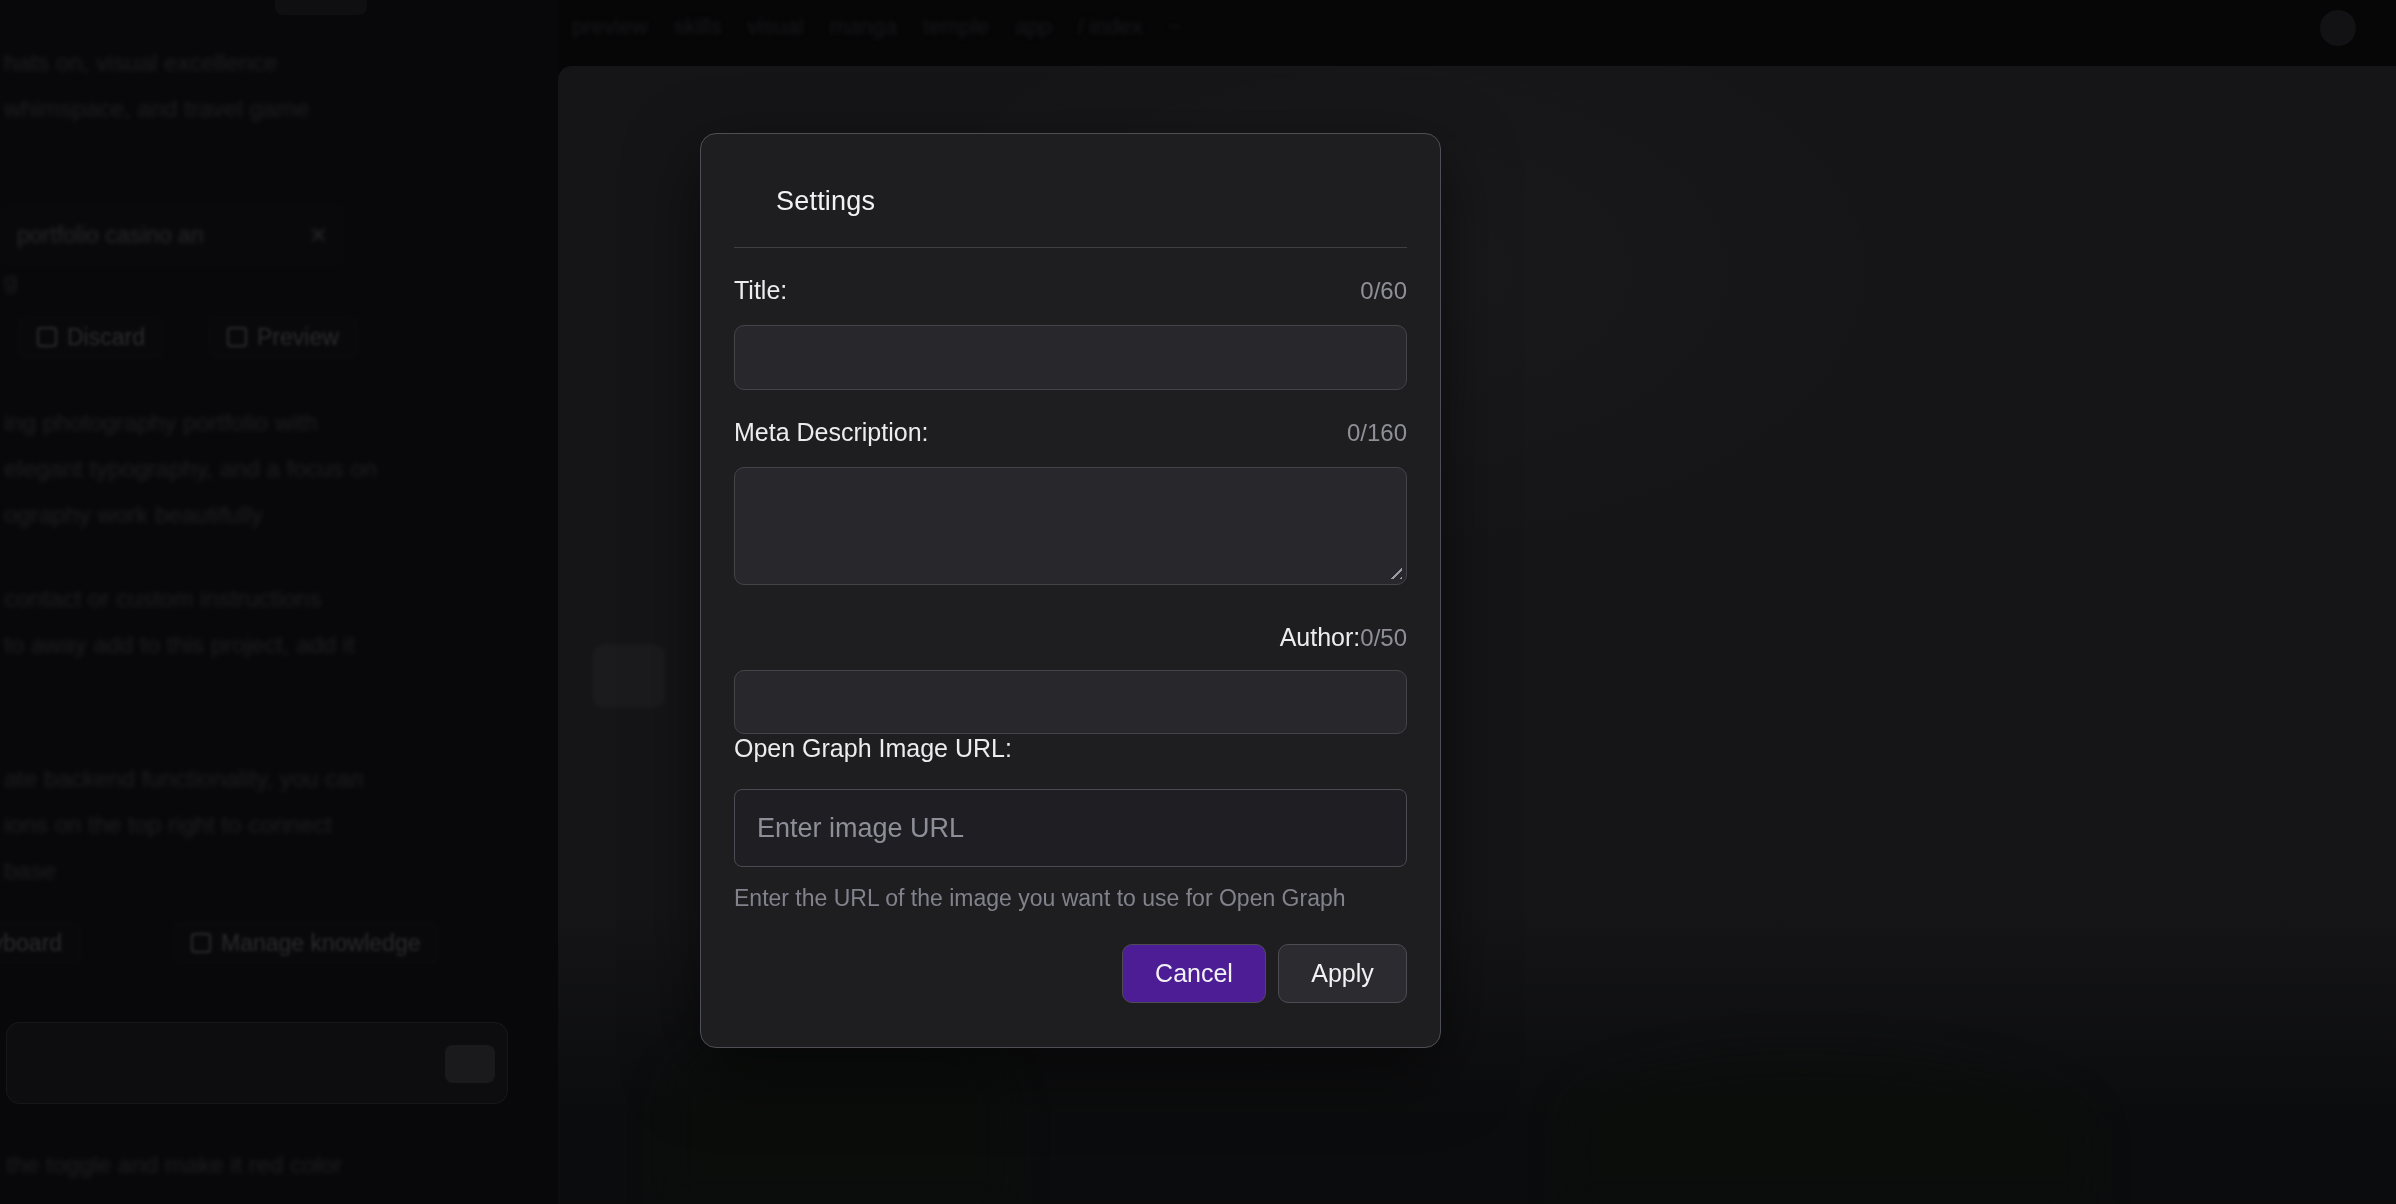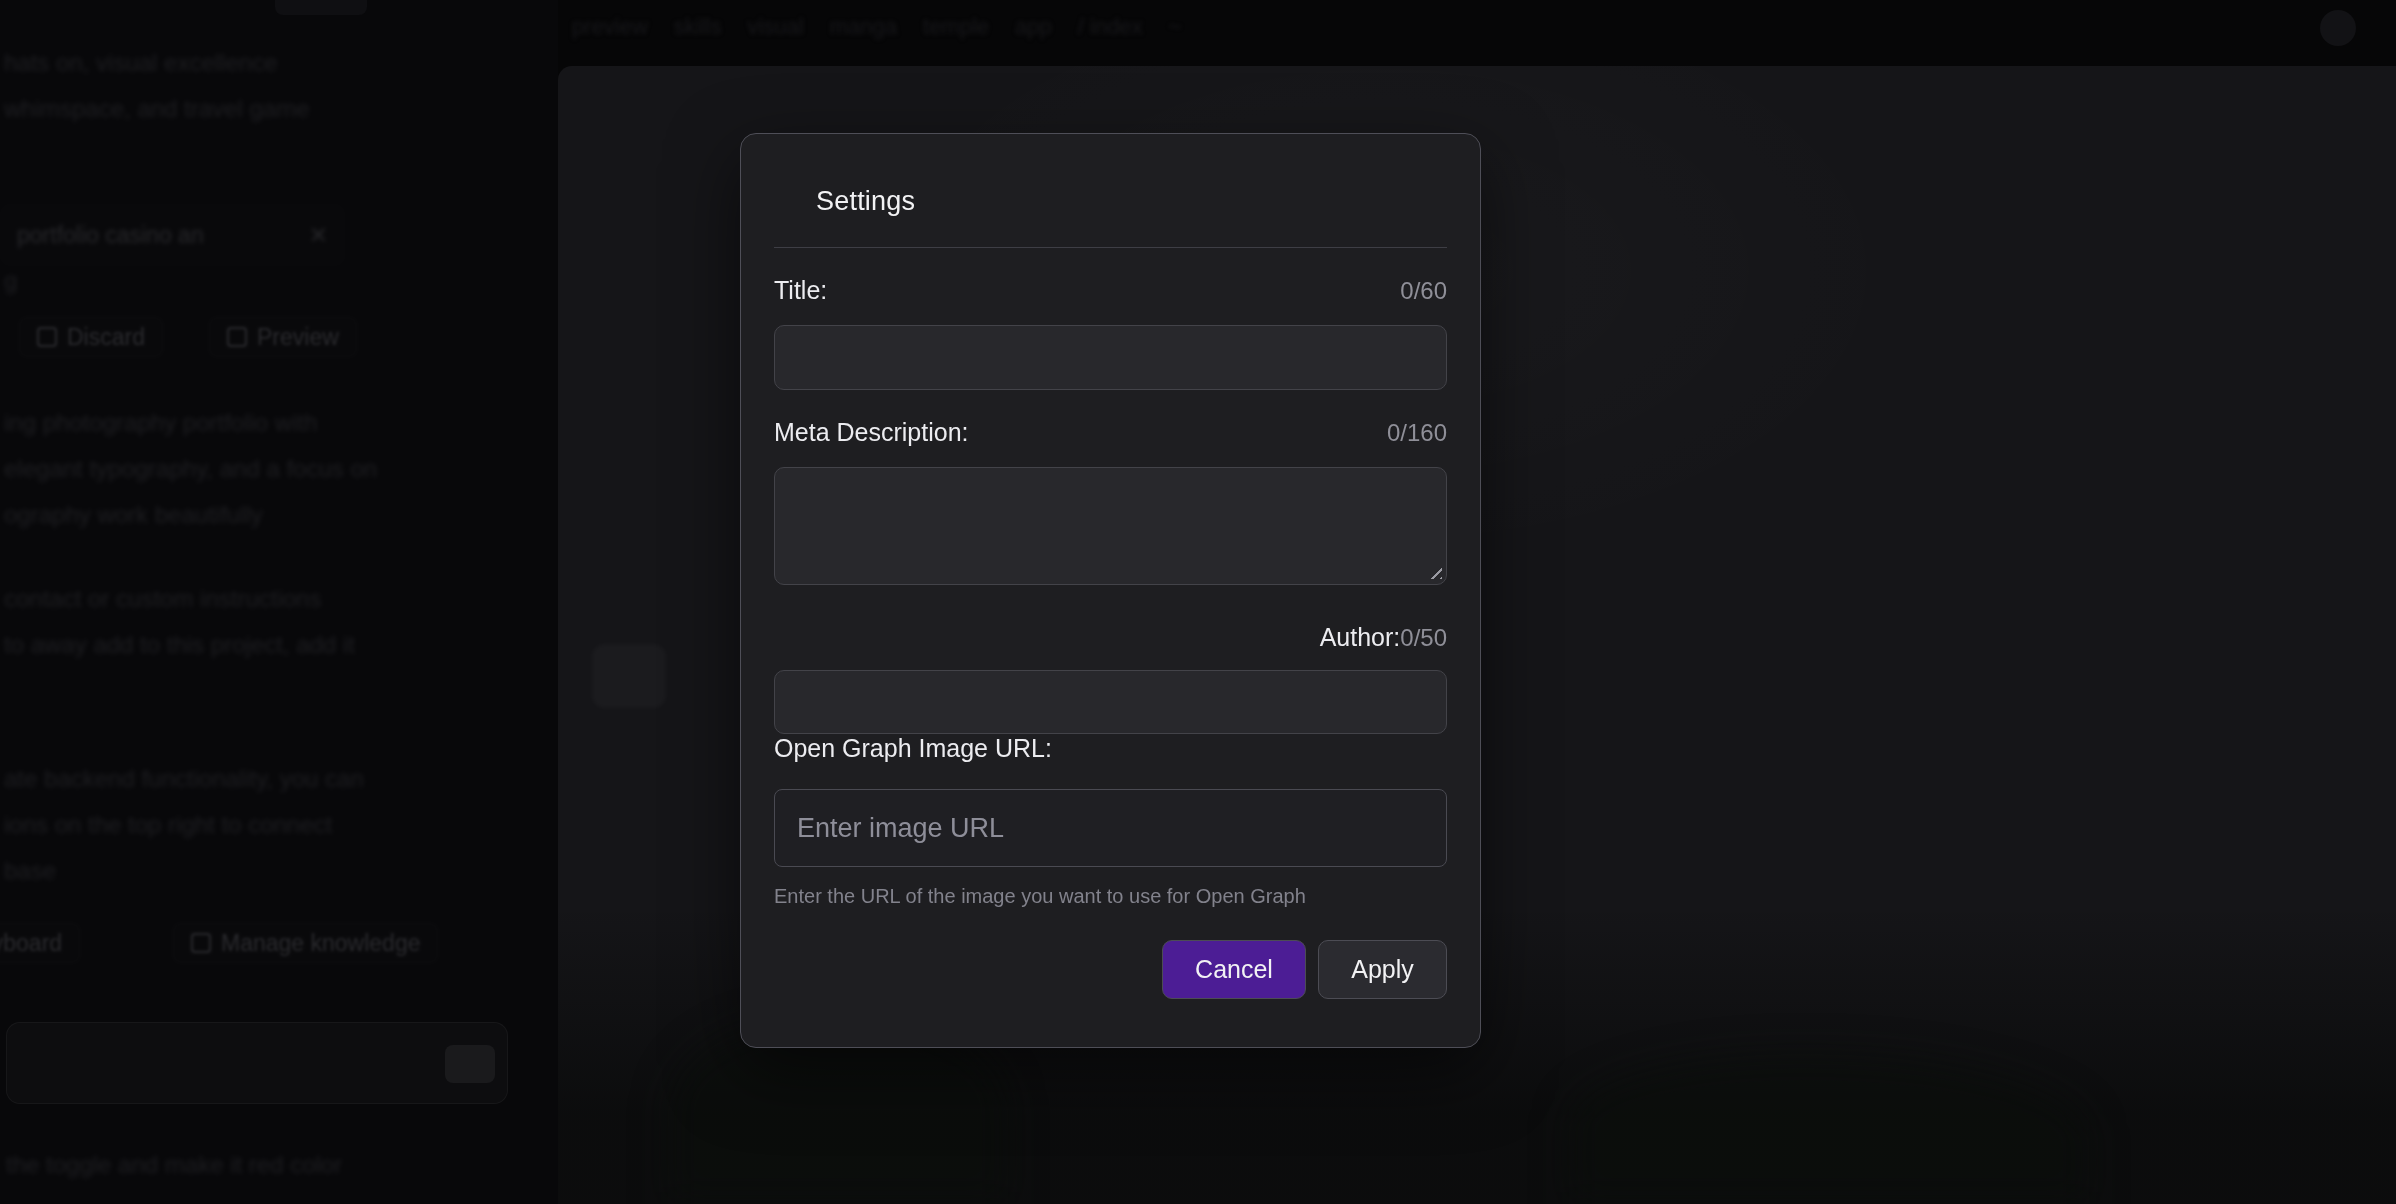--- a/index.html
+++ b/index.html
@@ -75,21 +75,21 @@
     background: linear-gradient(to bottom, transparent, rgba(4,5,4,0.55) 70%);
   }
   .forest::before, .forest::after {
     content: ""; position: absolute; bottom: 0; background: rgba(10,13,10,0.5); filter: blur(18px);
   }
   .forest::before { left: 6%; width: 340px; height: 190px; border-radius: 50% 50% 0 0; }
   .forest::after  { left: 55%; width: 520px; height: 150px; border-radius: 45% 55% 0 0; }
 
   
   .modal {
-    position: absolute; left: 740px; top: 133px; width: 741px; height: 915px;
+    position: absolute; left: 700px; top: 133px; width: 741px; height: 915px;
     background: #1e1e21;
     border: 1.5px solid #4e4e57;
     border-radius: 16px;
     box-shadow: 0 24px 70px rgba(0,0,0,0.55);
     padding: 0 33px;
   }
   .modal-title {
     margin: 52px 0 0 42px;
     font-size: 27px; font-weight: 500; color: #f2f2f4; letter-spacing: 0.2px;
   }
@@ -125,21 +125,21 @@
     background: repeating-linear-gradient(315deg, #9a9aa2 0 2px, transparent 2px 6px);
   }
   .author-input { height: 64px; margin-top: 18px; }
   .og-input {
     display: block; width: 100%; height: 78px; margin-top: 26px;
     background: #1f1f23; border: 1.5px solid #4a4a52; border-radius: 8px;
     color: #8b5cf6; font-size: 27px; padding: 0 22px; outline: none;
     font-family: "Liberation Sans", "DejaVu Sans", sans-serif;
   }
   .og-input::placeholder, .text-input::placeholder { color: #8e8e99; opacity: 1; }
-  .og-helper { margin-top: 18px; font-size: 20px; color: #82828c; }
+  .og-helper { margin-top: 18px; font-size: 23px; color: #82828c; }
 
   .modal-actions {
     display: flex; justify-content: flex-end; gap: 12px; margin-top: 32px;
   }
   .btn {
     height: 59px; border-radius: 10px; border: 1.5px solid #4c4c54;
     font-size: 25px; color: #f2f2f4; cursor: pointer;
     font-family: "Liberation Sans", "DejaVu Sans", sans-serif;
     display: flex; align-items: center; justify-content: center;
   }

